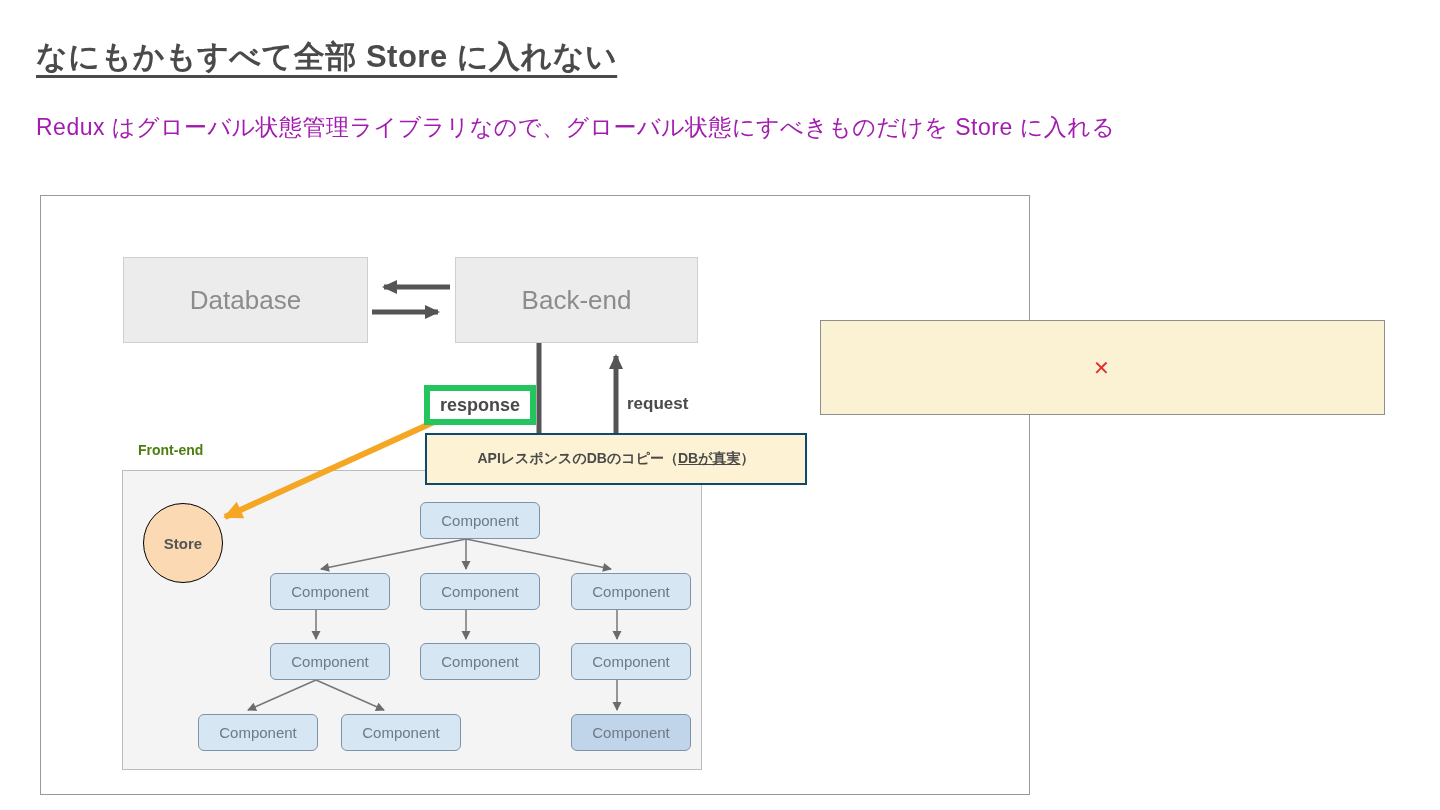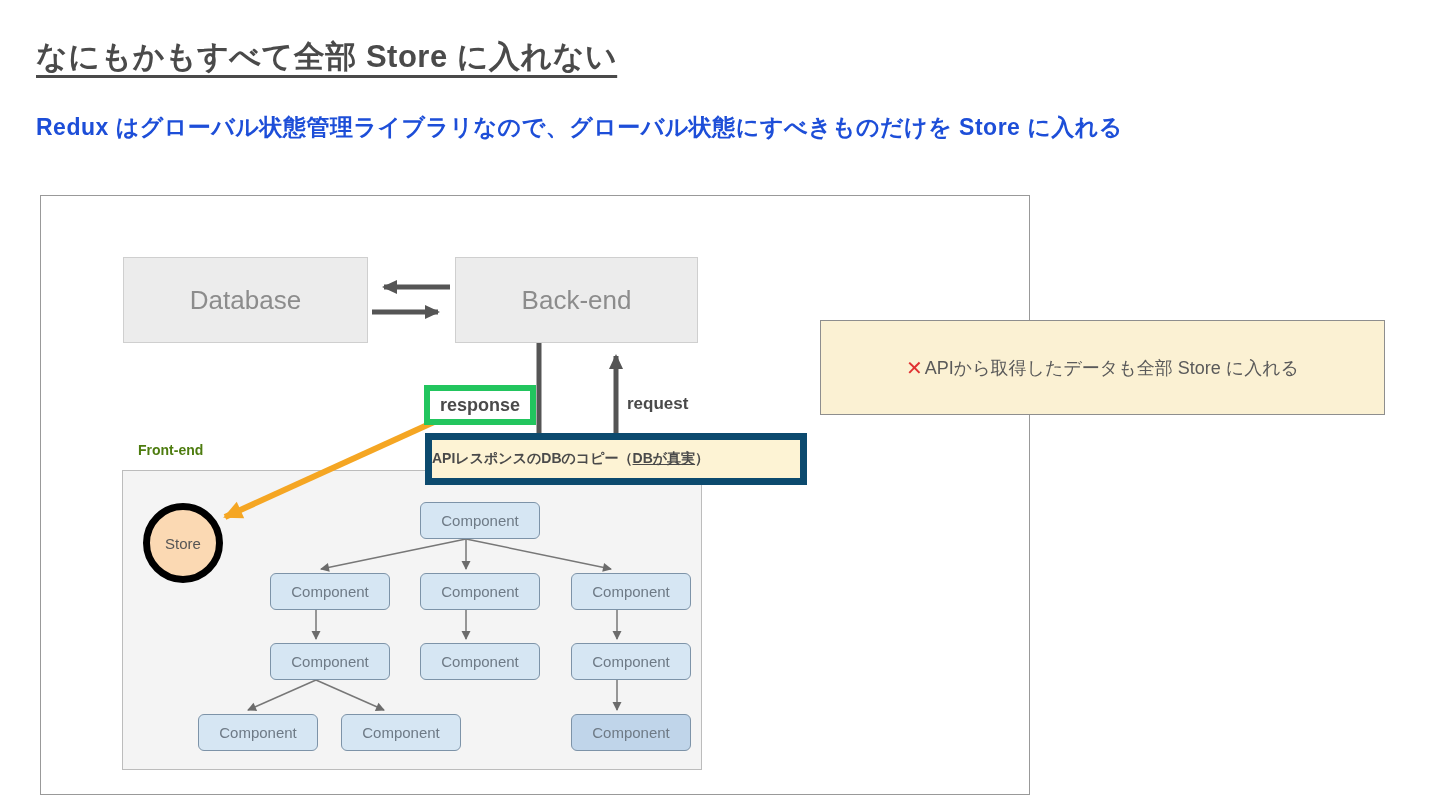--- a/index.html
+++ b/index.html
@@ -21,23 +21,22 @@
     color: #4a4a4a;
     letter-spacing: 0.5px;
     text-decoration: underline;
     text-underline-offset: 8px;
     text-decoration-thickness: 2.5px;
   }
   .subtitle {
     position: absolute;
     left: 36px; top: 112px;
     font-size: 23px;
-    color: #1d4ed8;
+    color: #a21caf;
     letter-spacing: 0.5px;
-    font-weight: bold;
   }
   .frame {
     position: absolute;
     left: 40px; top: 195px;
     width: 990px; height: 600px;
     border: 1px solid #999999;
     background: #ffffff;
   }
   .gray-box {
     position: absolute;
@@ -72,22 +71,22 @@
     position: absolute;
     left: 627px; top: 394px;
     font-size: 17px; font-weight: bold; color: #4a4a4a;
     z-index: 6;
   }
   .api-note {
     position: absolute;
     left: 425px; top: 433px;
     width: 382px; height: 52px;
     background: #fdf3d4;
-    border: 7px solid #0c4a6e;
-    display: flex; align-items: center; justify-content: flex-start;
+    border: 2px solid #0c4a6e;
+    display: flex; align-items: center; justify-content: center;
     font-size: 14px; font-weight: bold; color: #4a4a4a;
     z-index: 5;
   }
   .api-note .u { text-decoration: underline; }
   .frontend-label {
     position: absolute;
     left: 138px; top: 442px;
     font-size: 14px; font-weight: bold; color: #4d7c0f;
     z-index: 3;
   }
@@ -98,23 +97,23 @@
     background: #f4f4f4;
     border: 1px solid #bcbcbc;
     z-index: 1;
   }
   .store-circle {
     position: absolute;
     left: 143px; top: 503px;
     width: 80px; height: 80px;
     border-radius: 50%;
     background: #fbd9b3;
-    border: 7px solid #000000;
-    display: flex; align-items: center; justify-content: center;
-    font-size: 15px; font-weight: normal; color: #555555;
+    border: 1px solid #000000;
+    display: flex; align-items: center; justify-content: center;
+    font-size: 15px; font-weight: bold; color: #555555;
     z-index: 3;
   }
   .component {
     position: absolute;
     width: 120px; height: 37px;
     background: #d6e6f3;
     border: 1px solid #7d93a8;
     border-radius: 6px;
     display: flex; align-items: center; justify-content: center;
     font-size: 15px; color: #6e7a86;
@@ -223,16 +222,15 @@
   <div class="component c-23">Component</div>
   <div class="component c-31">Component</div>
   <div class="component c-32">Component</div>
   <div class="component c-33">Component</div>
   <div class="component c-41">Component</div>
   <div class="component c-42">Component</div>
   <div class="component c-43 highlight">Component</div>
 
   <div class="callout">
     <span class="cross">✕</span>
-    <span>APIから取得したデータも全部 Store に入れる</span>
   </div>
 
 </div>
 
 </body></html>

